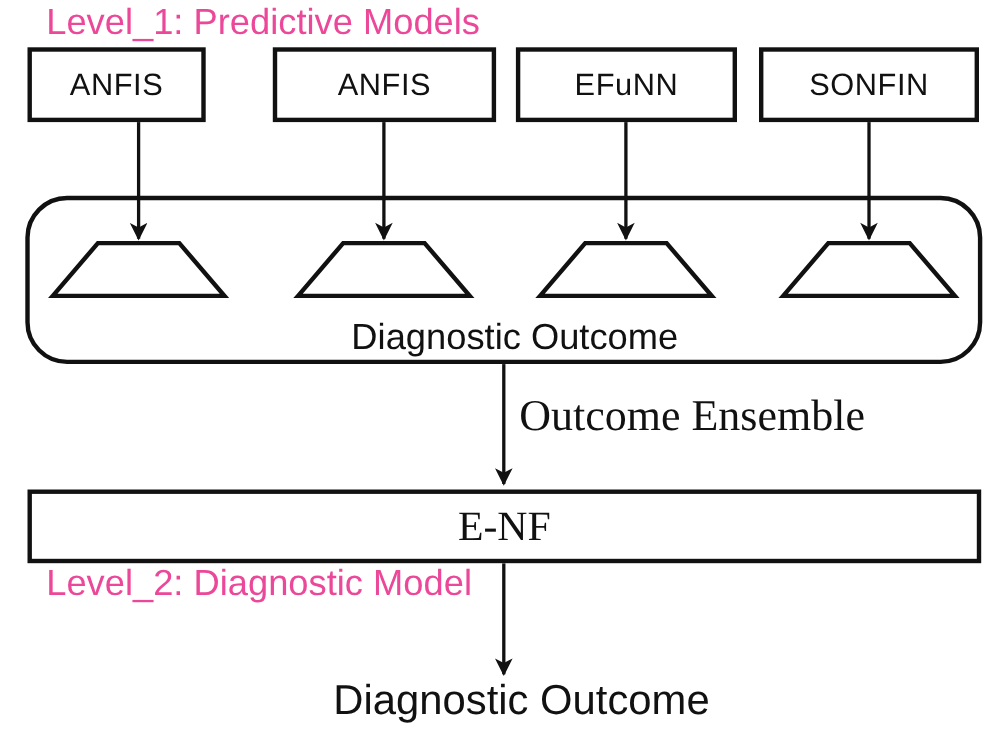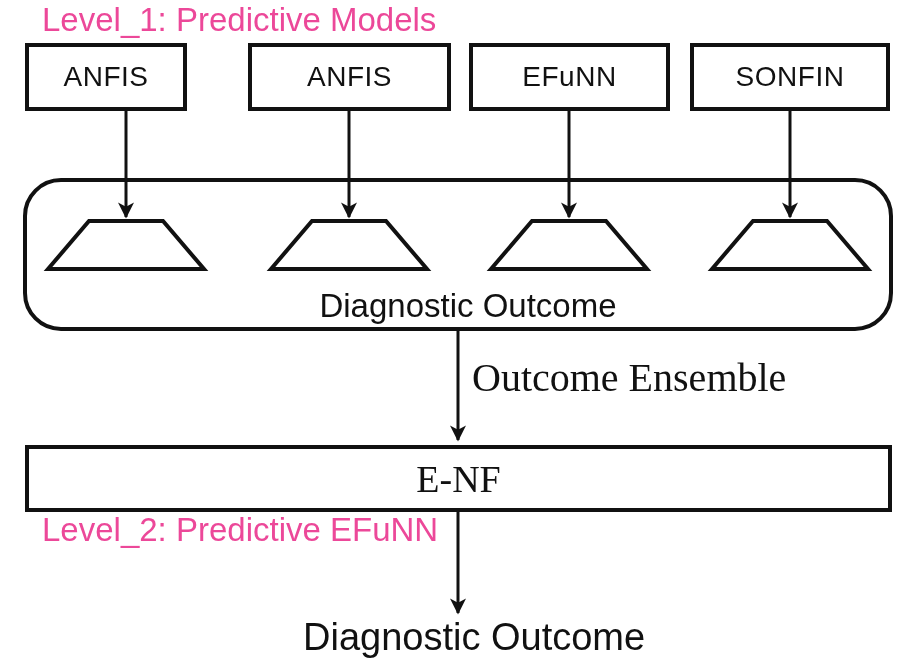--- a/index.html
+++ b/index.html
@@ -147,17 +147,17 @@
   </svg>
 
   <div class="outcome-label-1">Diagnostic Outcome</div>
 
   <div class="stacking-label">Outcome Ensemble</div>
 
   <div class="enf-box">
     <span class="lbl">E-NF</span>
   </div>
 
-  <div class="abs level-title title-2">Level_2: Predictive EFuNN</div>
+  <div class="abs level-title title-2">Level_2: Diagnostic Model</div>
 
   <div class="outcome-label-2">Diagnostic Outcome</div>
 
 </div>
 
 </body></html>

